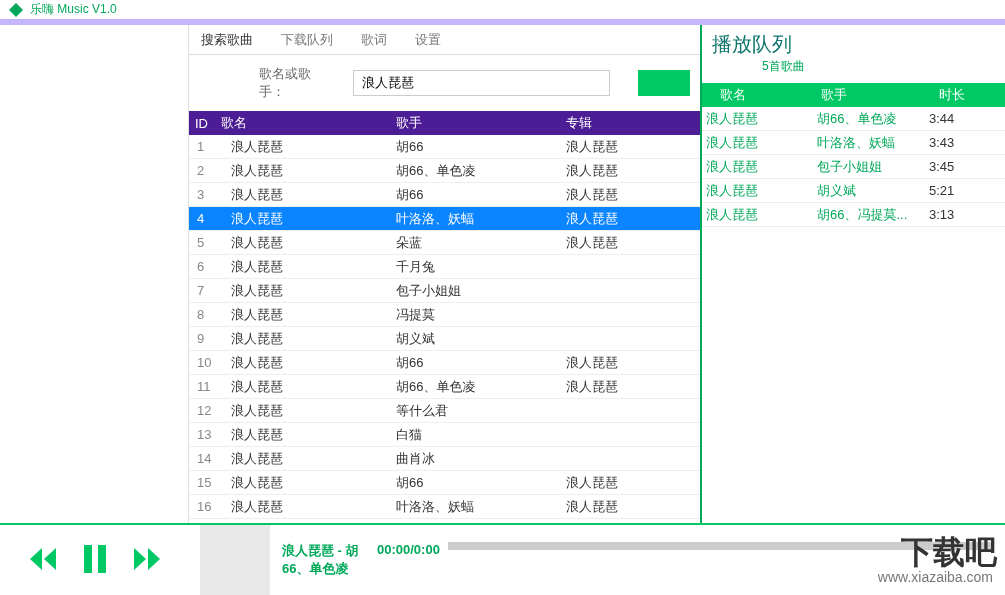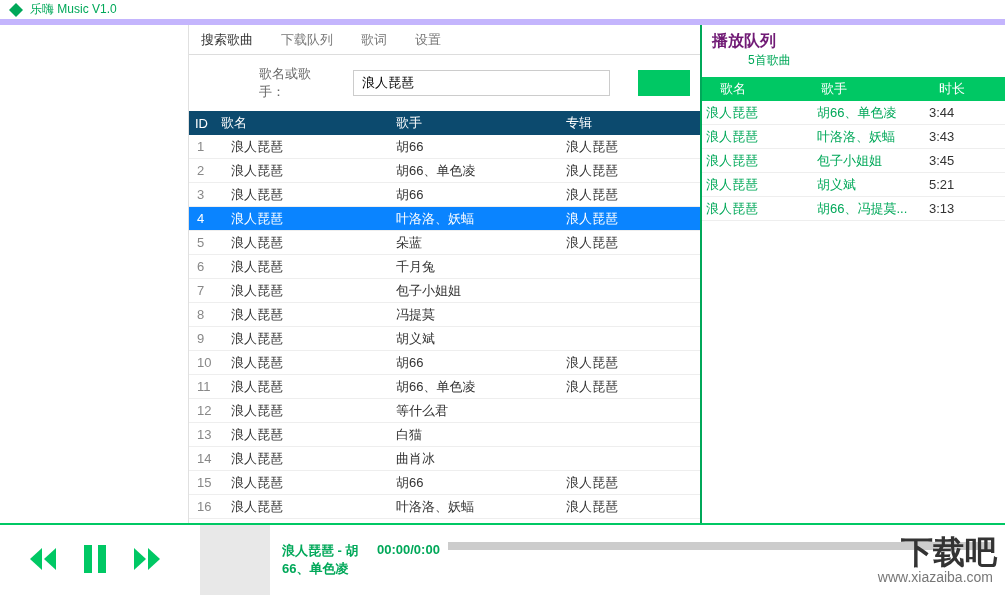--- a/index.html
+++ b/index.html
@@ -11,36 +11,36 @@
 .left-panel { width: 189px; border-right: 1px solid #e0e0e0; }
 .center-panel { width: 513px; border-right: 2px solid #00a859; display: flex; flex-direction: column; }
 .right-panel { flex: 1; display: flex; flex-direction: column; }
 .tabs { display: flex; align-items: center; height: 30px; border-bottom: 1px solid #ddd; padding-left: 10px; gap: 24px; }
 .tab { color: #777; cursor: pointer; padding: 4px 2px; font-size: 13px; }
 .tab.active { color: #333; }
 .search-row { display: flex; align-items: center; padding: 10px 10px 10px 70px; gap: 20px; }
 .search-label { color: #666; font-size: 13px; }
 .search-input { width: 270px; height: 26px; border: 1px solid #ccc; padding: 0 8px; font-size: 13px; outline: none; }
 .search-btn { width: 55px; height: 26px; background: #00c864; border: none; margin-left: 8px; }
-.table-header { display: flex; background: #0c4a6e; color: #fff; height: 24px; align-items: center; font-size: 13px; }
+.table-header { display: flex; background: #4c1d95; color: #fff; height: 24px; align-items: center; font-size: 13px; }
 .th-id { width: 32px; padding-left: 6px; }
 .th-song { width: 175px; }
 .th-artist { width: 170px; }
 .th-album { flex: 1; }
 .table-body { overflow-y: auto; flex: 1; }
 .row { display: flex; height: 24px; align-items: center; border-bottom: 1px solid #eee; cursor: pointer; font-size: 13px; }
 .row.selected { background: #0a84ff; color: #fff; }
 .td-id { width: 32px; padding-left: 8px; color: #888; }
 .row.selected .td-id { color: #fff; }
 .td-song { width: 175px; padding-left: 10px; }
 .td-artist { width: 170px; }
 .td-album { flex: 1; }
 .queue-header { padding: 6px 10px 2px; }
-.queue-title { color: #701a75; font-size: 16px; font-weight: bold; }
-.queue-count { color: #00a859; font-size: 12px; margin-left: 36px; }
+.queue-title { color: #0f766e; font-size: 20px; font-weight: normal; }
+.queue-count { color: #00a859; font-size: 12px; margin-left: 50px; }
 .queue-cols { display: flex; background: #00c864; color: #fff; height: 24px; align-items: center; font-size: 13px; margin-top: 6px; }
 .qc-song { width: 115px; padding-left: 18px; }
 .qc-artist { width: 108px; padding-left: 4px; }
 .qc-dur { flex: 1; padding-left: 14px; }
 .queue-body { flex: 1; overflow-y: auto; }
 .qrow { display: flex; height: 24px; align-items: center; border-bottom: 1px solid #eee; cursor: pointer; font-size: 13px; }
 .qd-song { width: 115px; padding-left: 4px; color: #00a859; }
 .qd-artist { width: 108px; color: #00a859; }
 .qd-dur { flex: 1; color: #333; padding-left: 4px; }
 .player { position: absolute; bottom: 0; left: 0; right: 0; height: 72px; border-top: 2px solid #00c864; display: flex; align-items: center; background: #fff; }

